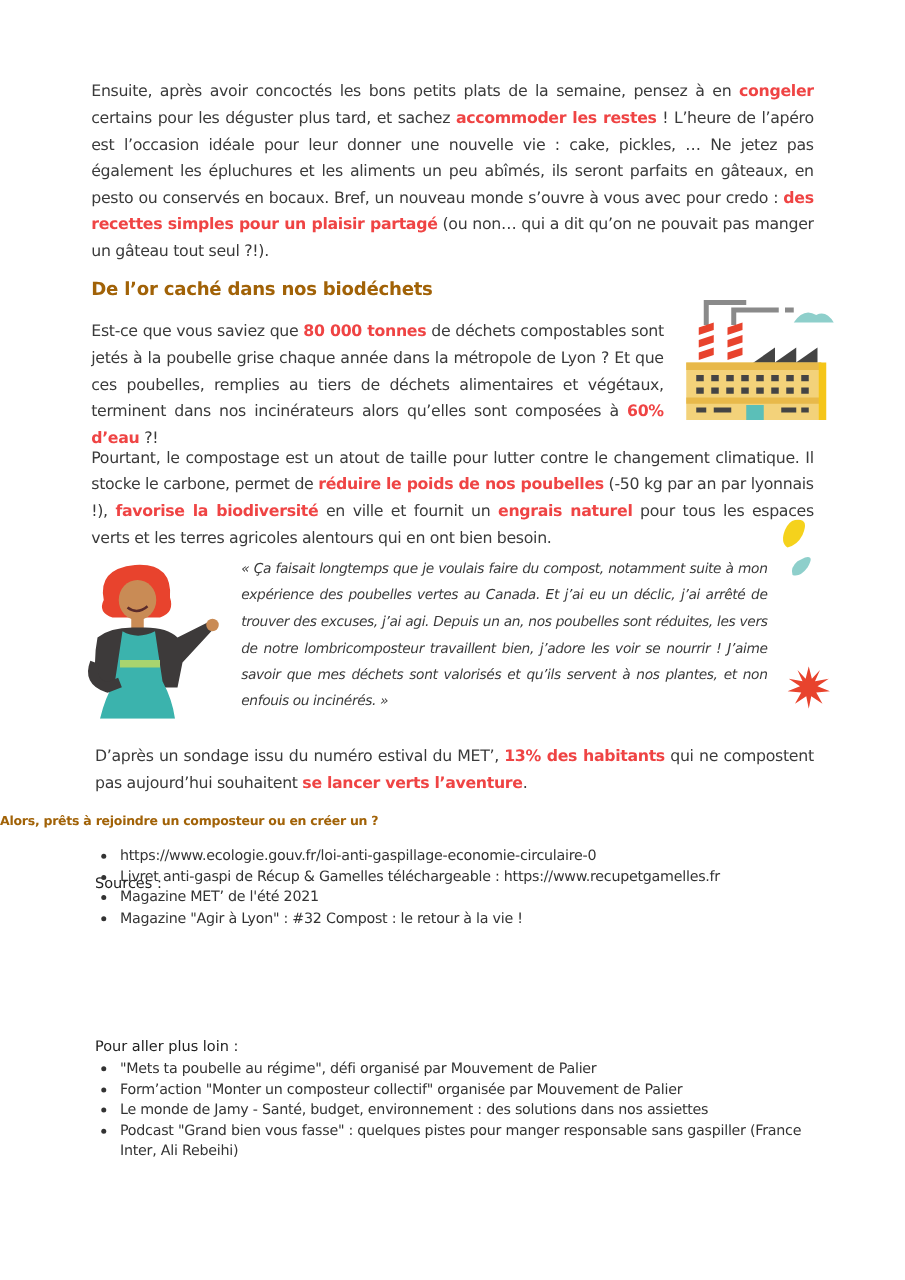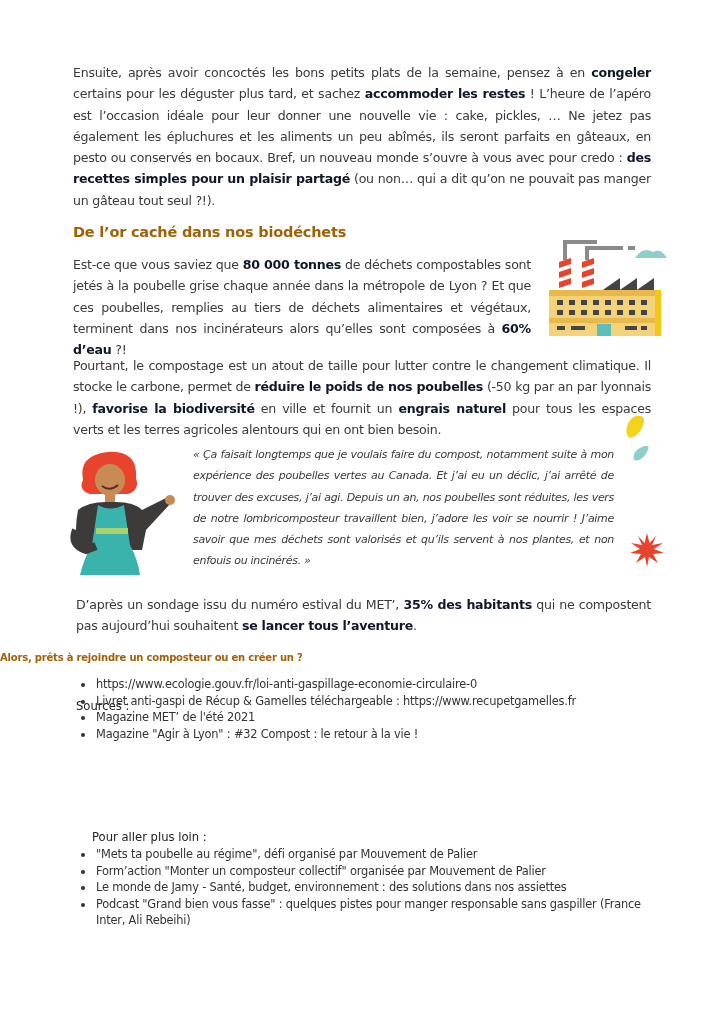--- a/index.html
+++ b/index.html
@@ -1,21 +1,21 @@
 <!DOCTYPE html>
 <html><head>
 <meta charset="utf-8">
 <style>
   html, body { margin: 0; padding: 0; background: #ffffff; }
   body { width: 724px; height: 1024px; position: relative; overflow: hidden;
          font-family: "DejaVu Sans", sans-serif; color: #333333; }
   .page { position: absolute; left: 0; top: 0; width: 724px; height: 1024px; }
   .para { position: absolute; left: 73px; width: 578px; font-size: 12.6px; line-height: 21.3px;
           text-align: justify; color: #3a3a3a; letter-spacing: -0.25px; }
-  .para b { font-weight: bold; color: #0f172a; }
+  .para b { font-weight: bold; color: #ef4444; }
   .heading { position: absolute; left: 73px; font-size: 14.5px; font-weight: bold; color: #a16207;
              letter-spacing: -0.2px; }
   .quote { position: absolute; left: 193px; top: 444px; width: 421px; font-size: 11px;
            line-height: 21.3px; font-style: italic; text-align: justify; color: #3a3a3a; letter-spacing: -0.3px; }
   .sub-title { position: absolute; left: 76px; font-size: 11.6px; color: #222; }
   .list { position: absolute; left: 76px; width: 580px; margin: 0; padding: 0; list-style: none;
           font-size: 11.4px; line-height: 16.5px; color: #333; letter-spacing: -0.2px; }
   .list li { position: relative; padding-left: 20px; }
   .list li .dot { position: absolute; left: 5px; top: 7px; width: 4px; height: 4px; border-radius: 50%; background: #333; }
   .deco { position: absolute; }
@@ -95,33 +95,33 @@
   <div class="quote">« Ça faisait longtemps que je voulais faire du compost, notamment suite à mon expérience des poubelles vertes au Canada. Et j’ai eu un déclic, j’ai arrêté de trouver des excuses, j’ai agi. Depuis un an, nos poubelles sont réduites, les vers de notre lombricomposteur travaillent bien, j’adore les voir se nourrir ! J’aime savoir que mes déchets sont valorisés et qu’ils servent à nos plantes, et non enfouis ou incinérés. »</div>
 
   <svg class="deco" style="left:622px; top:414px;" width="30" height="52" viewBox="0 0 30 52">
     <path d="M14 2 Q26 0 20 14 Q16 22 8 24 Q2 20 6 10 Q9 3 14 2 Z" fill="#f5d21c"></path>
     <path d="M22 32 Q30 30 24 40 Q18 48 12 46 Q10 40 16 35 Z" fill="#8ecfcb"></path>
   </svg>
   <svg class="deco" style="left:630px; top:533px;" width="34" height="34" viewBox="0 0 34 34">
     <polygon fill="#e8432d" points="17,0 19.5,10 26,3 22,12 33,10 24,16 34,20 23,21 28,30 19,24 17,34 15,24 6,30 11,21 0,20 10,16 1,10 12,12 8,3 14.5,10"></polygon>
   </svg>
 
-  <p class="para" style="top:594px; left:76px; width:575px; margin:0;"><span>D’après un sondage issu du numéro estival du MET’, </span><b>35% des habitants</b><span> qui ne compostent pas aujourd’hui souhaitent </span><b>se lancer tous l’aventure</b><span>.</span></p>
+  <p class="para" style="top:594px; left:76px; width:575px; margin:0;"><span>D’après un sondage issu du numéro estival du MET’, </span><b>13% des habitants</b><span> qui ne compostent pas aujourd’hui souhaitent </span><b>se lancer verts l’aventure</b><span>.</span></p>
 
   <div class="heading" style="top:652px; left:0; width:724px; font-size:10px;">Alors, prêts à rejoindre un composteur ou en créer un ?</div>
 
   <div class="sub-title" style="top:699px;">Sources :</div>
   <ul class="list" style="top:676px;">
     <li><span class="dot"></span><span>https://www.ecologie.gouv.fr/loi-anti-gaspillage-economie-circulaire-0</span></li>
     <li><span class="dot"></span><span>Livret anti-gaspi de Récup &amp; Gamelles téléchargeable : https://www.recupetgamelles.fr</span></li>
     <li><span class="dot"></span><span>Magazine MET’ de l'été 2021</span></li>
     <li><span class="dot"></span><span>Magazine "Agir à Lyon" : #32 Compost : le retour à la vie !</span></li>
   </ul>
 
-  <div class="sub-title" style="top:830px;margin-left:16px;">Pour aller plus loin :</div>
+  <div class="sub-title" style="top:830px;">Pour aller plus loin :</div>
   <ul class="list" style="top:846px;">
     <li><span class="dot"></span><span>"Mets ta poubelle au régime", défi organisé par Mouvement de Palier</span></li>
     <li><span class="dot"></span><span>Form’action "Monter un composteur collectif" organisée par Mouvement de Palier</span></li>
     <li><span class="dot"></span><span>Le monde de Jamy - Santé, budget, environnement : des solutions dans nos assiettes</span></li>
     <li><span class="dot"></span><span>Podcast "Grand bien vous fasse" : quelques pistes pour manger responsable sans gaspiller (France Inter, Ali Rebeihi)</span></li>
   </ul>
 
 </div>
 
 </body></html>

